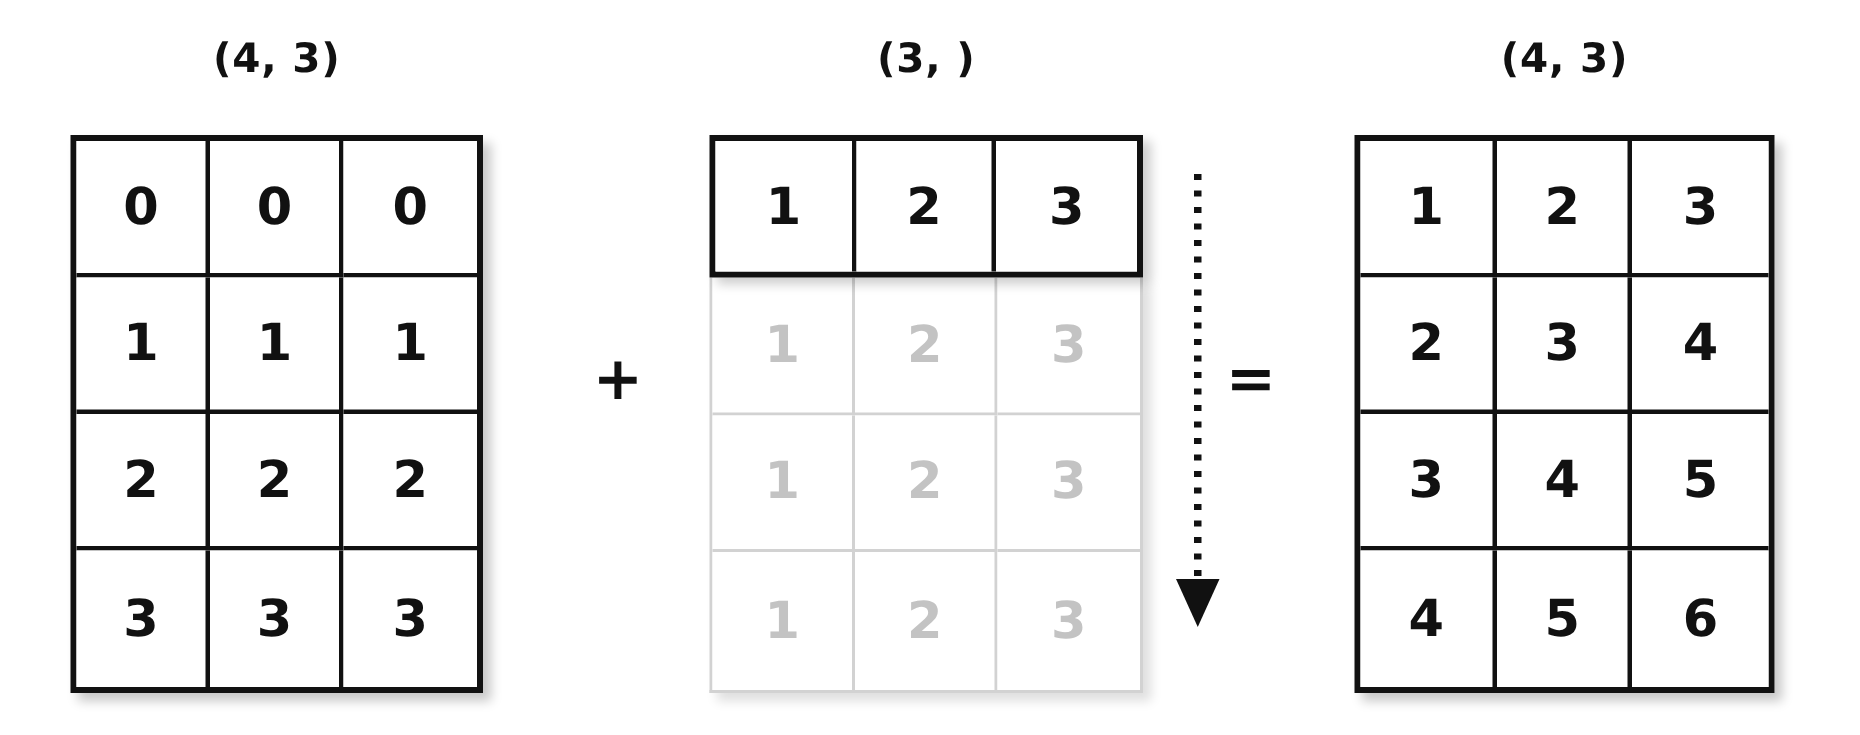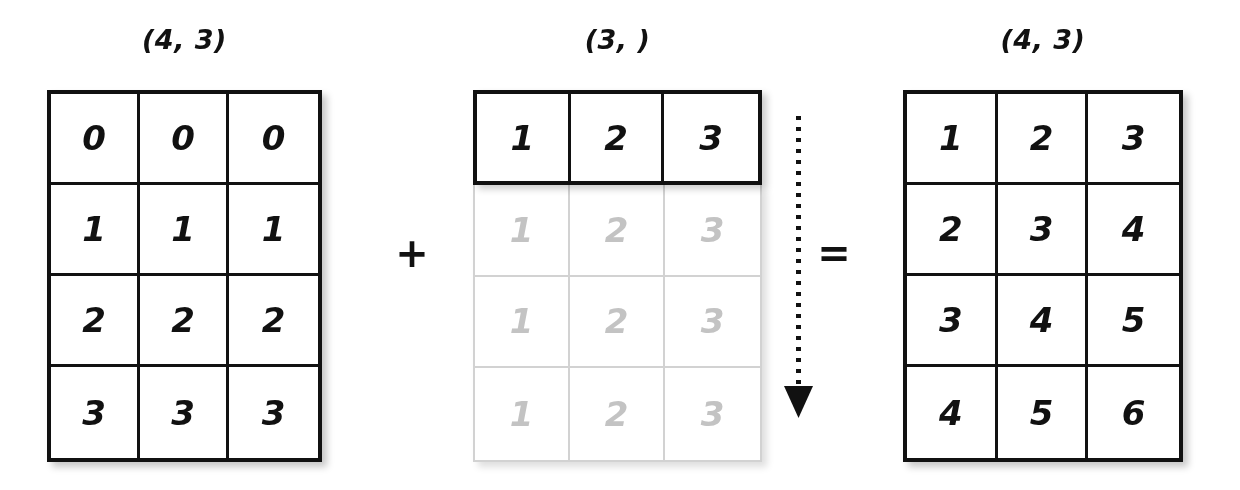--- a/index.html
+++ b/index.html
@@ -11,21 +11,20 @@
     width: 1240px;
     height: 490px;
     position: relative;
     overflow: hidden;
     font-family: "DejaVu Sans", sans-serif;
   }
 
   .stage {
     position: absolute;
     inset: 0;
-    font-style: italic;
   }
 
   
   .shape-label {
     position: absolute;
     font-family: "DejaVu Sans", sans-serif;
     font-weight: bold;
     font-size: 27px;
     color: #111111;
     letter-spacing: 0.5px;

